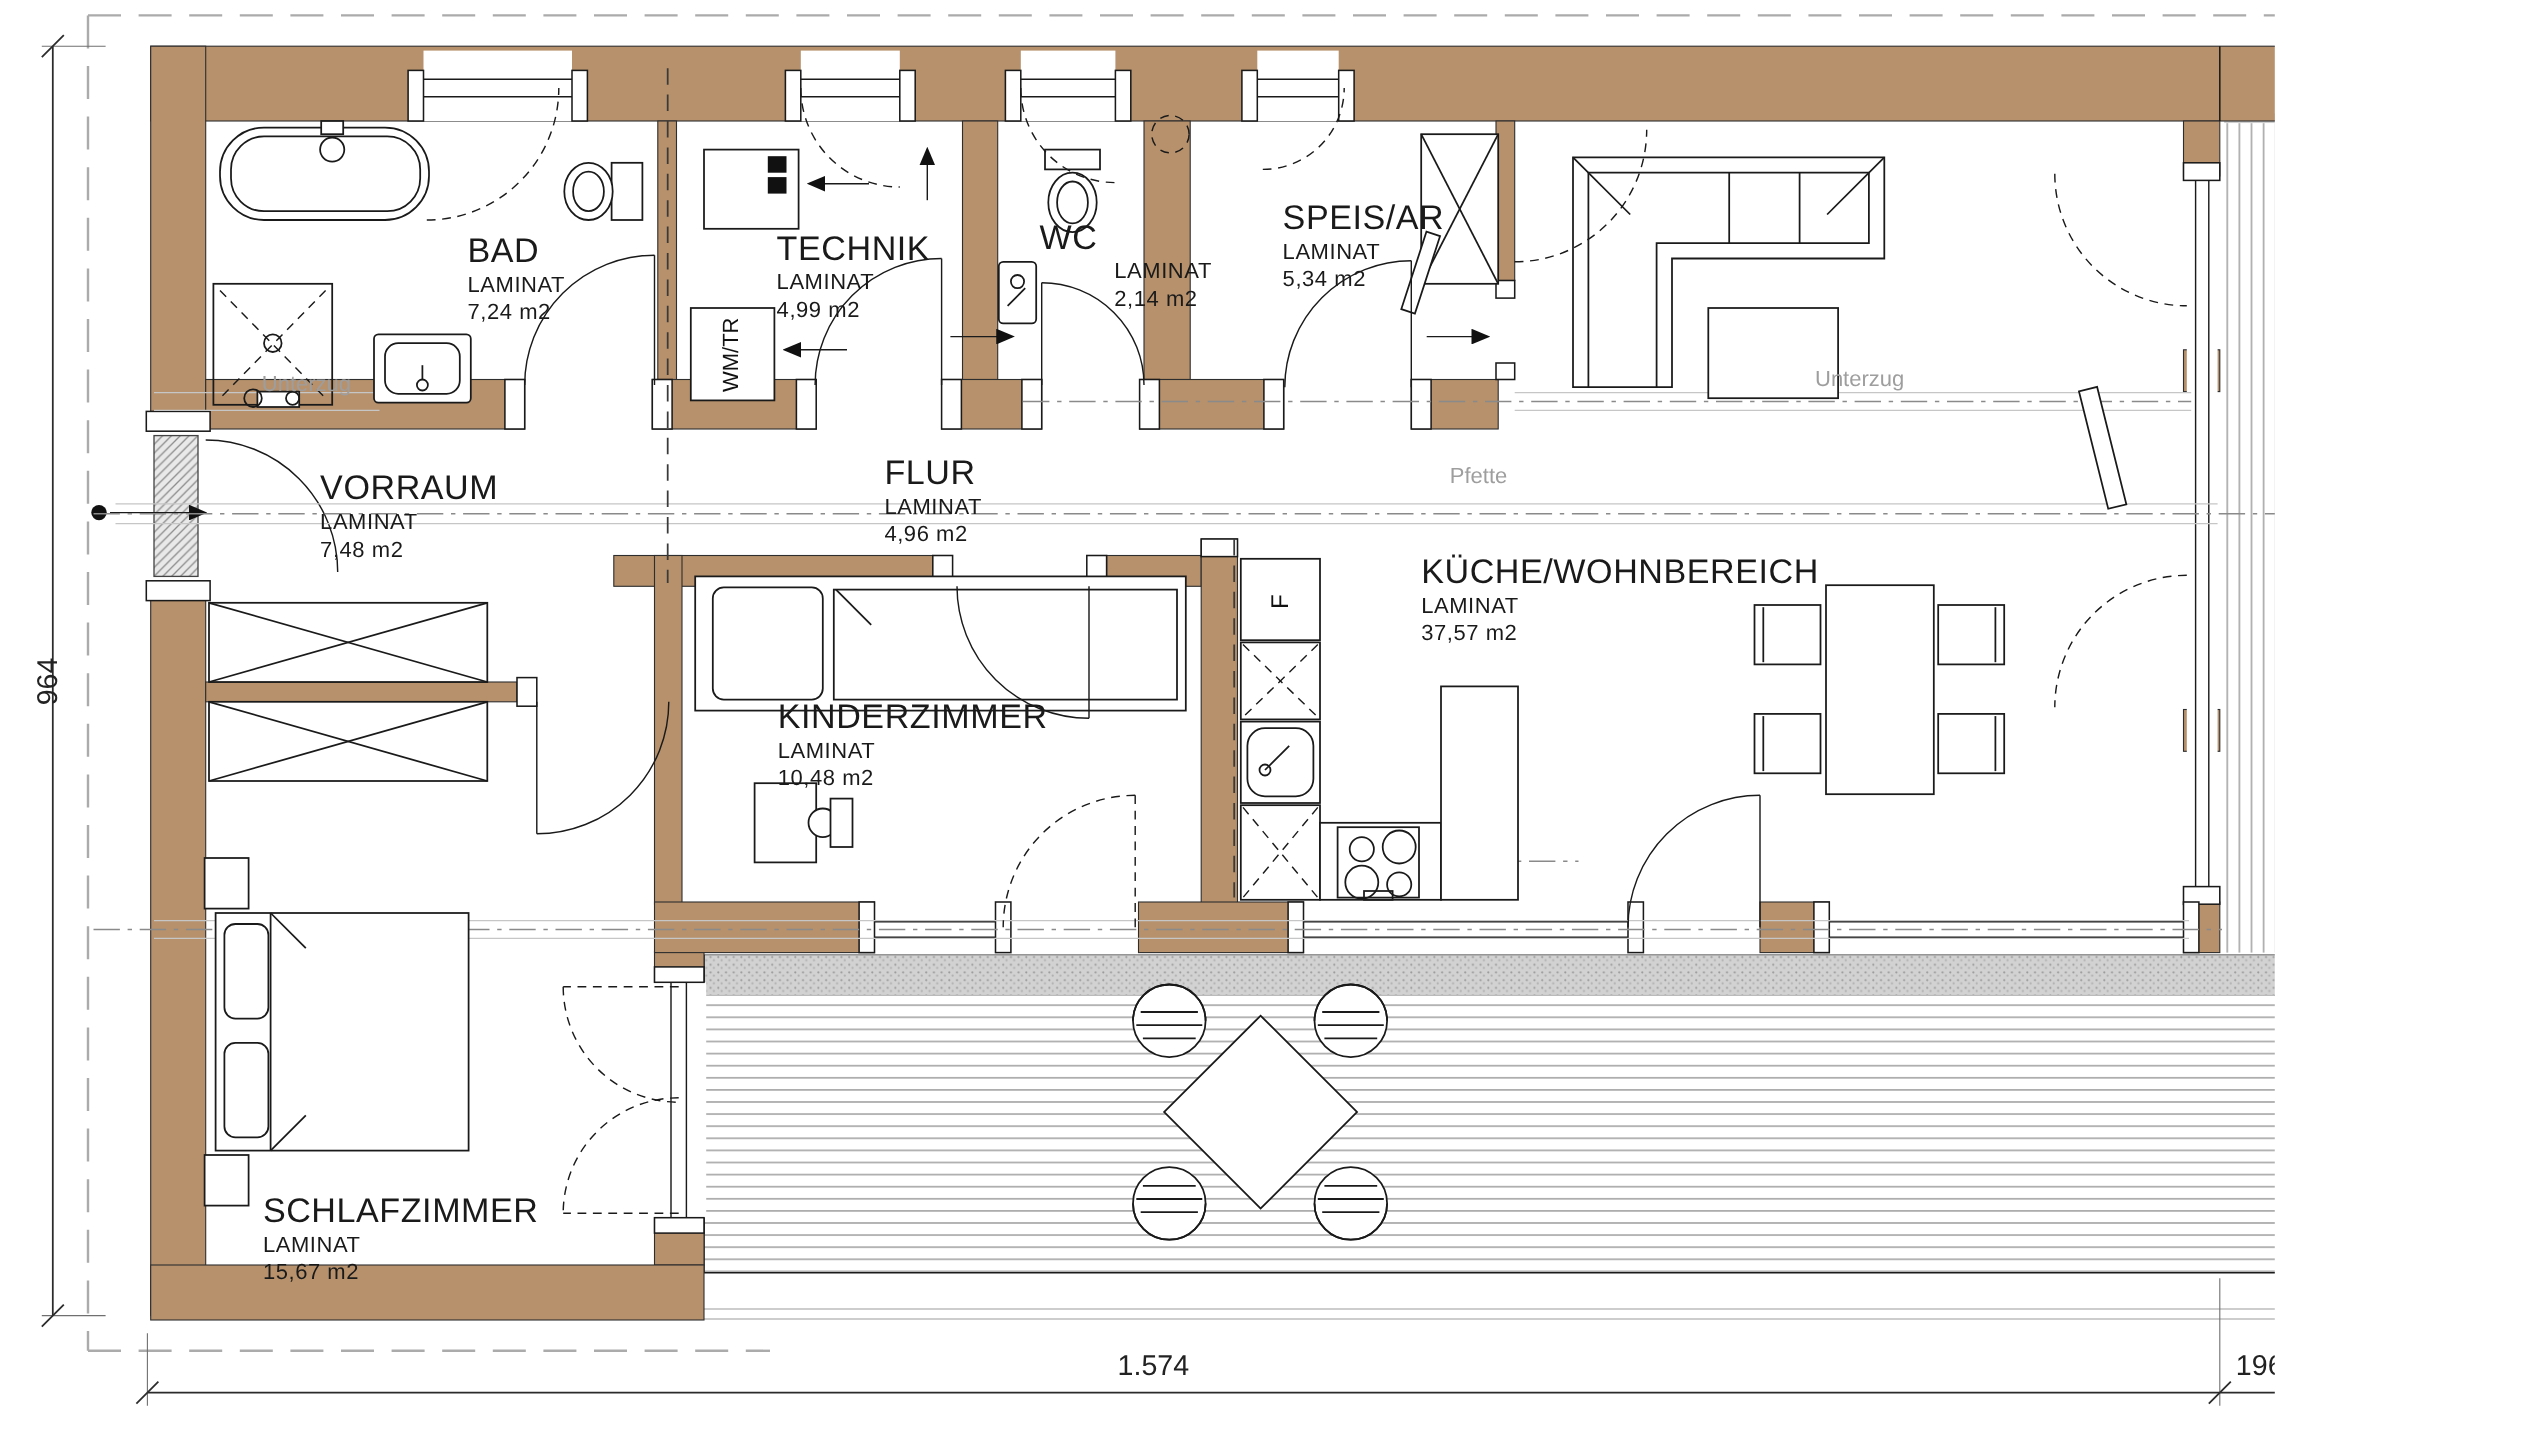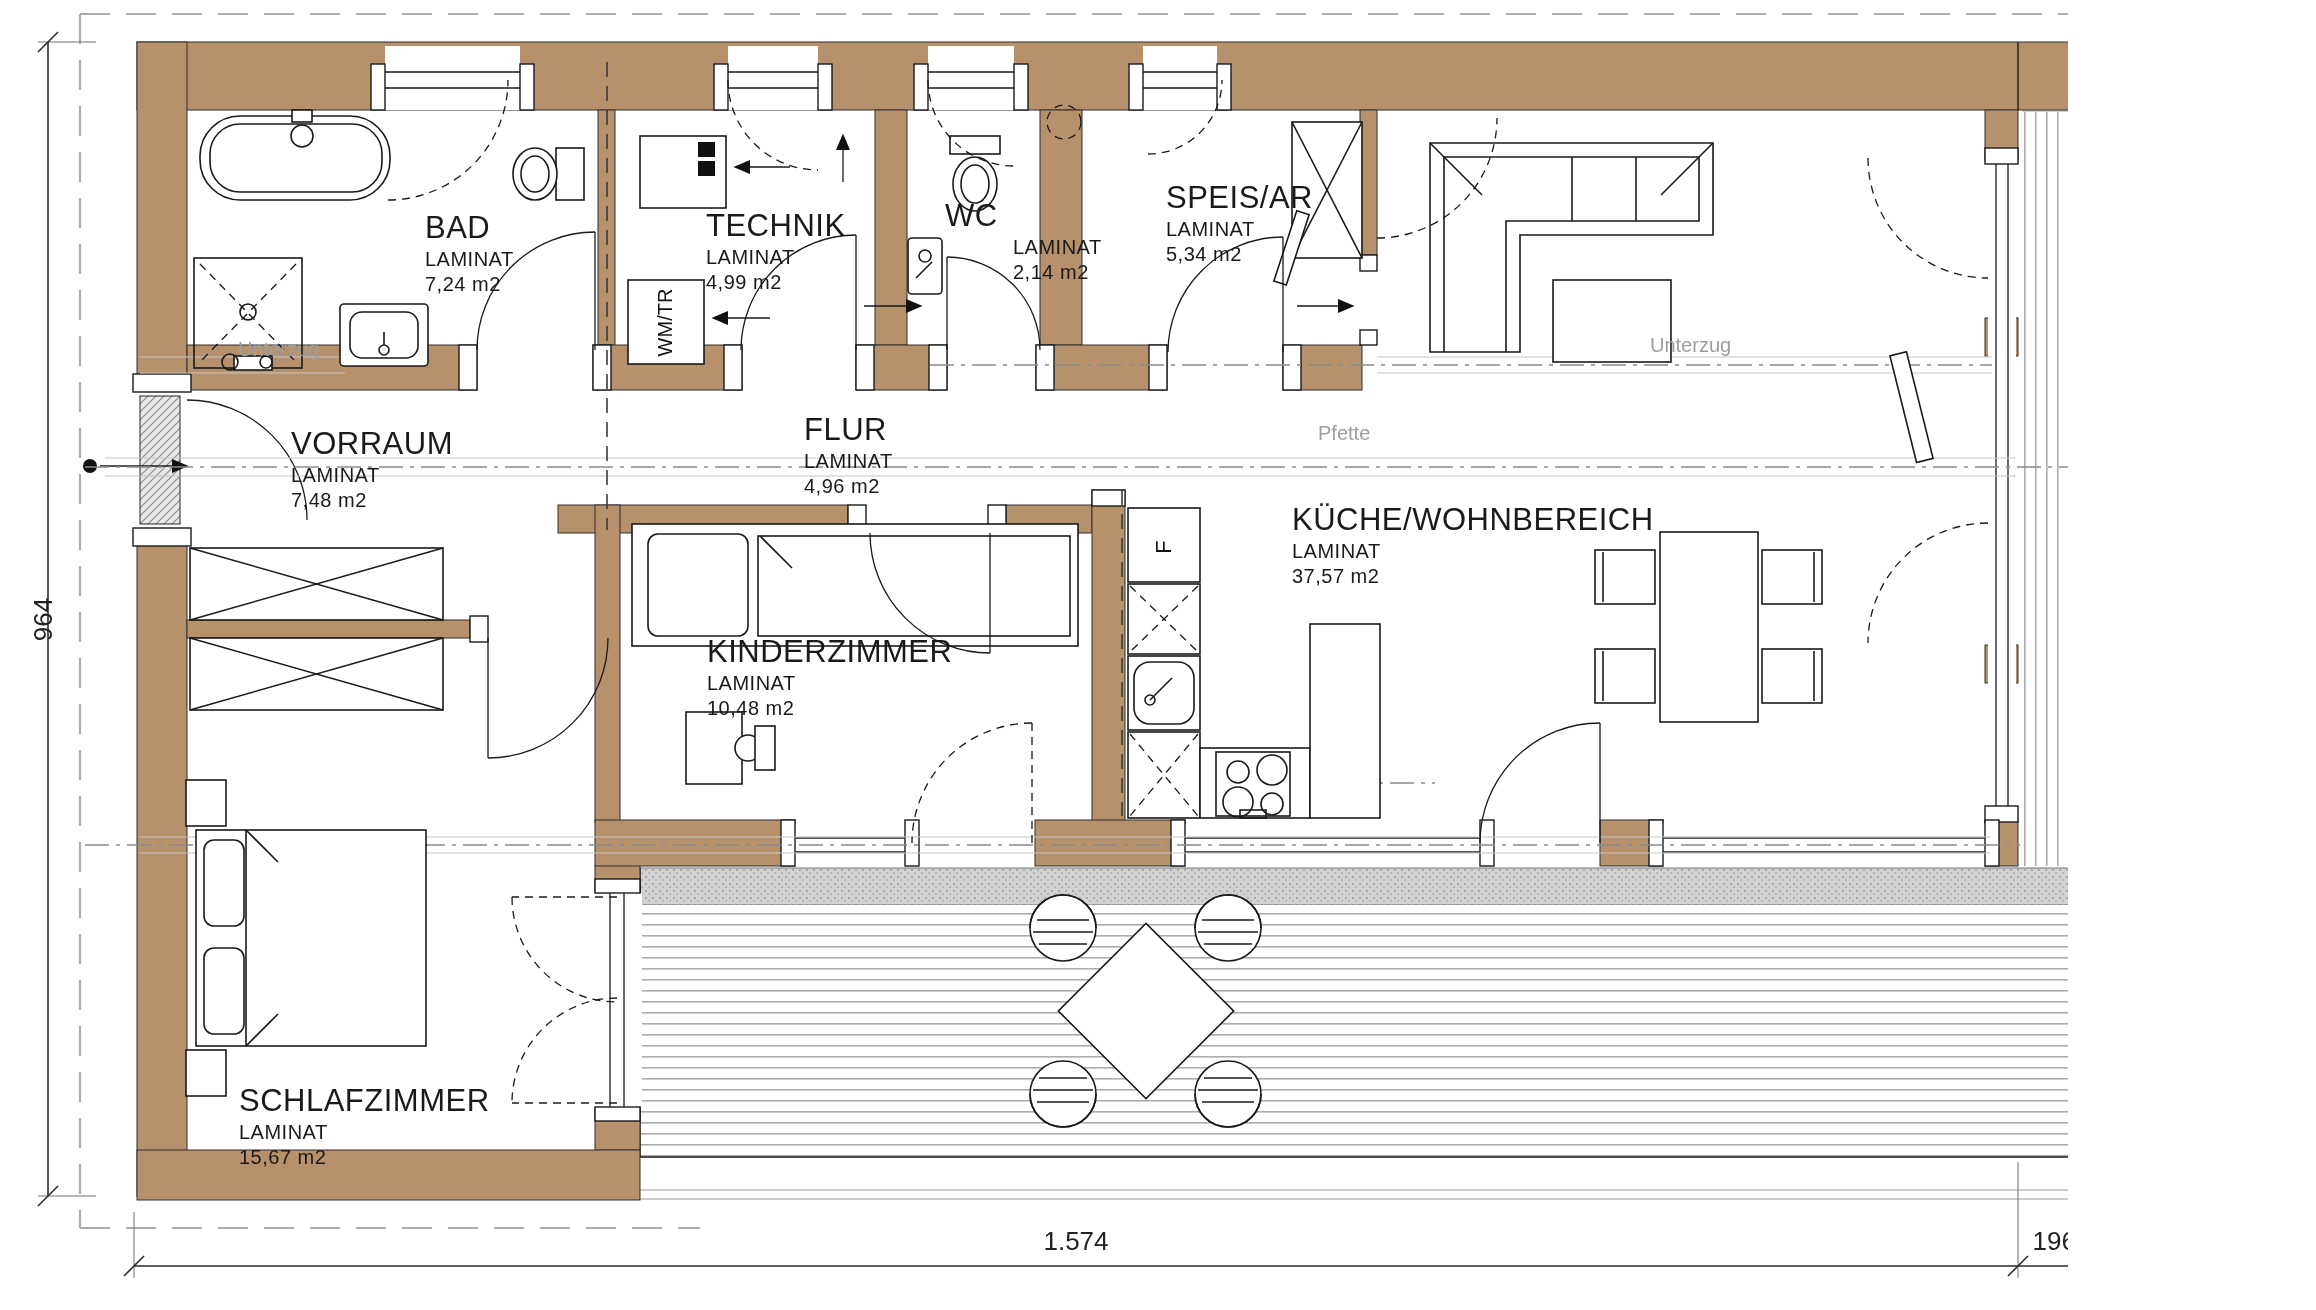--- a/index.html
+++ b/index.html
@@ -40,21 +40,21 @@
   .ann{position:absolute;color:#9e9e9e;font-size:20px;white-space:nowrap;}
   #ann-pfette{left:1318px;top:422px;}
   #ann-unterzug-r{left:1650px;top:334px;}
   #ann-unterzug-l{left:238px;top:338px;}
   .rot-ann{position:absolute;color:#111;text-align:center;white-space:nowrap;}
   #ann-wmtr{left:615px;top:311px;width:100px;font-size:20px;transform:rotate(-90deg);}
   #ann-f{left:1138px;top:534px;width:52px;font-size:22px;transform:rotate(-90deg);}
   .dimtxt{position:absolute;font-size:26px;color:#222;white-space:nowrap;}
   #dim-left{left:13px;top:604px;width:60px;text-align:center;transform:rotate(-90deg);}
   #dim-right{left:2228px;top:444px;width:60px;text-align:center;transform:rotate(-90deg);}
-  #dim-bw{left:1016px;top:1226px;width:120px;text-align:center;}
+  #dim-bw{left:1016px;top:1226px;width:120px;text-align:left;}
   #dim-bt{left:1956px;top:1226px;width:120px;text-align:right;}
 </style>
 </head>
 <body>
 
 <div id="canvas">
 
 <svg id="drawing" width="2316" height="1310" viewBox="0 0 2316 1310" xmlns="http://www.w3.org/2000/svg">
   <defs>
     <pattern id="deckH" width="10" height="11" patternUnits="userSpaceOnUse">

